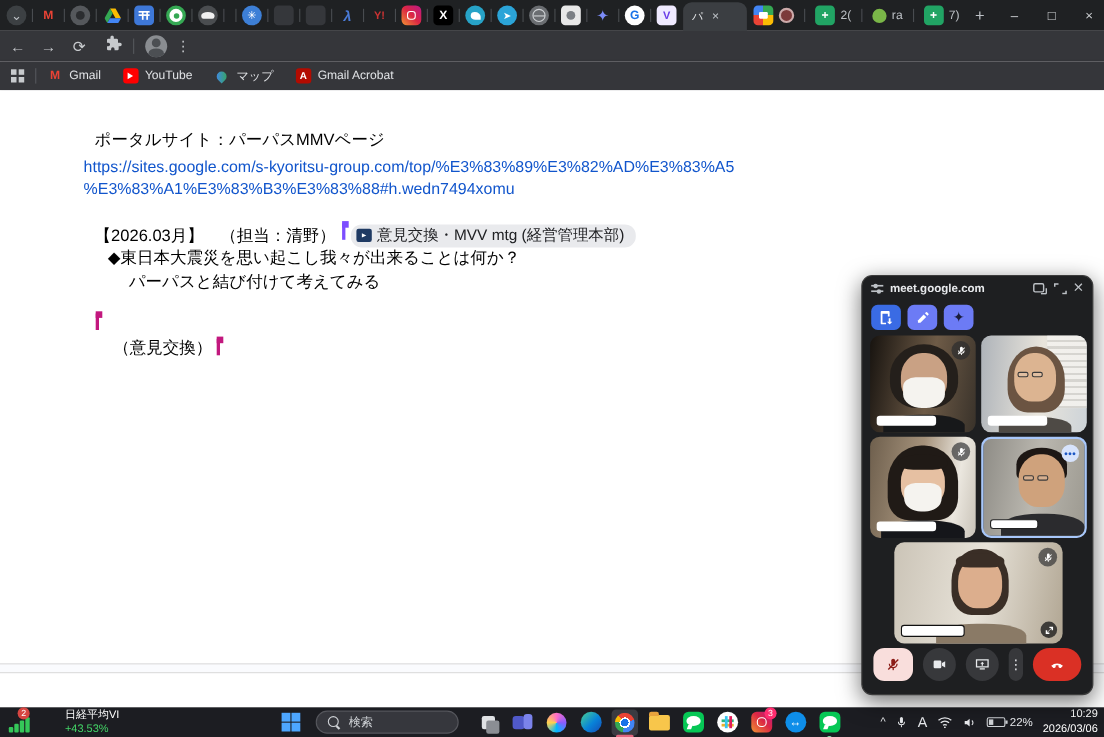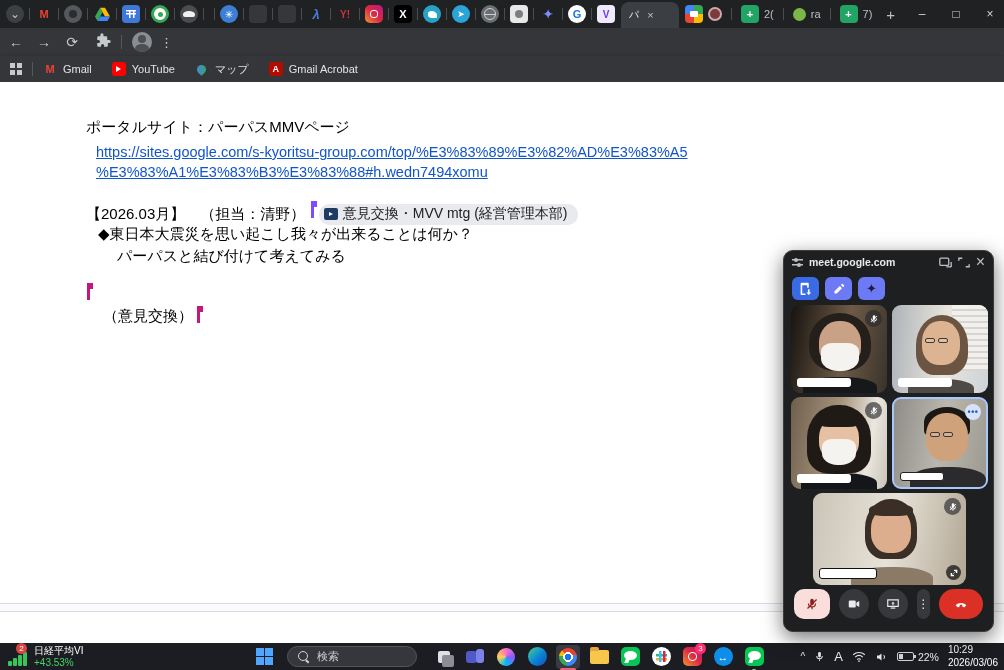--- a/index.html
+++ b/index.html
@@ -108,22 +108,22 @@
   .bm-yt { background:#f00; } .bm-yt i { width:0; height:0; border:3px solid transparent;
     border-left:5px solid #fff; margin-left:3px; }
   .bm-map { background:transparent; position:relative; }
   .bm-map i { width:9px; height:9px; border-radius:50% 50% 50% 0; transform:rotate(-45deg);
     background:linear-gradient(135deg,#4285f4,#34a853); }
   .bm-pdf { background:#b30b00; color:#fff; font-size:9px; }
 
   
   .doc { position:absolute; left:0; top:82px; width:1004px; height:561px; background:#fff; color:#000; }
   .doc-line { position:absolute; left:86px; font-size:15px; white-space:nowrap; }
-  .doc-link { position:absolute; left:96px; font-size:14.5px; color:#1155cc;
-    text-decoration:underline; white-space:nowrap; cursor:pointer; }
+  .doc-link { position:absolute; left:76px; font-size:14.5px; color:#1155cc;
+    white-space:nowrap; cursor:pointer; }
   .headrow { position:absolute; left:86px; top:121px; display:flex; align-items:center; font-size:15px; }
   .chip { display:flex; align-items:center; gap:5px; background:#e9eaed; border-radius:10px;
     padding:1px 10px 2px 5px; font-size:14px; color:#202124; margin-left:2px; cursor:pointer; }
   .chip-ic { width:14px; height:12px; border-radius:2px; background:#1f3a63; display:flex;
     align-items:center; justify-content:center; }
   .chip-ic i { width:0; height:0; border:2.5px solid transparent; border-left:4.5px solid #fff; margin-left:2px; }
   .caret { width:2.5px; height:15px; display:inline-block; position:relative; }
   .caret::before { content:""; position:absolute; left:0; top:-2px; width:6px; height:6px; }
   .caret.purple { background:#7c4dff; } .caret.purple::before { background:#7c4dff; }
   .caret.magenta { background:#c2187e; } .caret.magenta::before { background:#c2187e; }
@@ -181,21 +181,21 @@
   .taskbar { position:absolute; left:0; top:643px; width:1004px; height:27px; background:#1c1d22;
     display:flex; align-items:center; }
   .widget { position:absolute; left:8px; top:0; height:27px; display:flex; align-items:center;
     gap:6px; cursor:pointer; }
   .wchart { position:relative; width:20px; height:18px; }
   .wchart i { position:absolute; bottom:0; background:#35c759; width:4px; border-radius:1px; }
   .wchart i:nth-child(1){ left:0; height:5px; } .wchart i:nth-child(2){ left:5px; height:8px; }
   .wchart i:nth-child(3){ left:10px; height:11px; } .wchart i:nth-child(4){ left:15px; height:14px; }
   .wbadge { position:absolute; left:8px; top:-5px; width:11px; height:11px; border-radius:50%;
     background:#d64541; color:#fff; font-size:8px; display:flex; align-items:center; justify-content:center; }
-  .wtxt { display:flex; flex-direction:column; line-height:1.15; }
+  .wtxt { display:flex; flex-direction:column; line-height:1.15;margin-left:25px; }
   .wtitle { color:#fff; font-size:10px; } .wchange { color:#43d467; font-size:10px; }
   .startbtn { position:absolute; left:256px; top:5px; width:17px; height:17px; cursor:pointer;
     background:linear-gradient(#4da6ff,#4da6ff) 0 0/8px 8px no-repeat,
                linear-gradient(#4da6ff,#4da6ff) 9px 0/8px 8px no-repeat,
                linear-gradient(#4da6ff,#4da6ff) 0 9px/8px 8px no-repeat,
                linear-gradient(#4da6ff,#4da6ff) 9px 9px/8px 8px no-repeat; }
   .searchbox { position:absolute; left:287px; top:3px; width:130px; height:21px; background:#36373d;
     border:1px solid #55565c; border-radius:11px; display:flex; align-items:center; gap:7px;
     padding:0 10px; cursor:text; }
   .searchbox .lens::before { border-color:#cfd2d6; } .searchbox .lens::after { background:#cfd2d6; }
@@ -247,21 +247,21 @@
     display:flex; align-items:center; justify-content:center; font-weight:bold; }
   .tray { position:absolute; right:6px; top:0; height:27px; display:flex; align-items:center; gap:9px; }
   .tray .t-ic { color:#e8eaed; display:flex; align-items:center; justify-content:center; cursor:pointer; }
   .t-chevron { font-size:10px; color:#e8eaed; }
   .t-mic { color:#e39ab2; }
   .t-ime { color:#fff; font-size:13px; }
   .battery { display:flex; align-items:center; gap:4px; color:#e8eaed; font-size:10.5px; cursor:pointer; }
   .batt-body { width:17px; height:9px; border:1px solid #cfd2d6; border-radius:2px; position:relative; }
   .batt-body::before { content:""; position:absolute; left:1px; top:1px; bottom:1px; width:4px; background:#cfd2d6; }
   .batt-body::after { content:""; position:absolute; right:-3px; top:2px; width:2px; height:3px; background:#cfd2d6; }
-  .clock { color:#fff; font-size:10px; text-align:left; line-height:1.25; cursor:pointer; }
+  .clock { color:#fff; font-size:10px; text-align:right; line-height:1.25; cursor:pointer; }
 </style>
 </head>
 <body>
 
 <div class="tabstrip">
   <div class="fv tabsearch">
       <span>⌄</span>
     </div>
   <div class="tdiv"></div>
   <div class="fv f-gmail">

